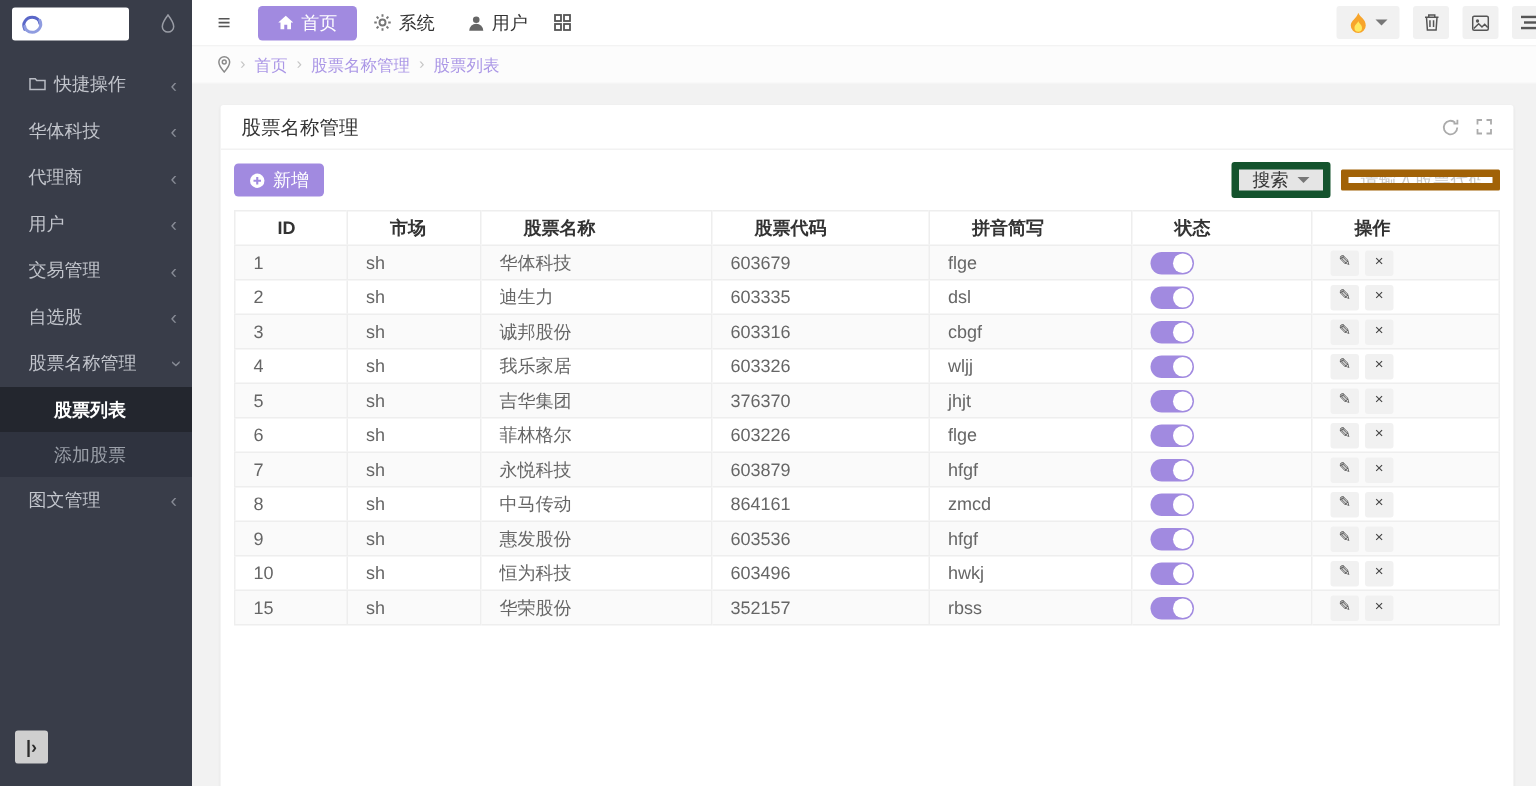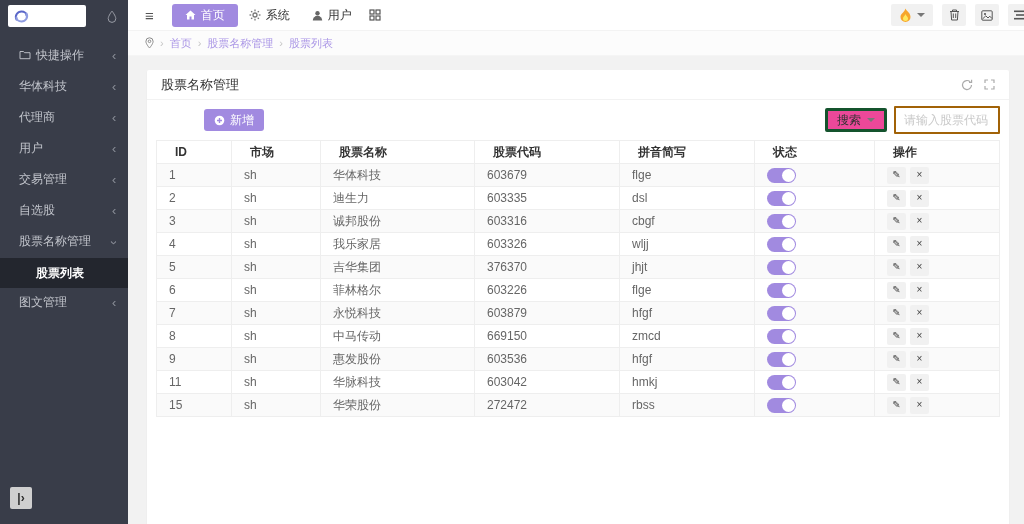--- a/index.html
+++ b/index.html
@@ -11,21 +11,21 @@
   *{box-sizing:border-box;margin:0;padding:0;}
   body{font-family:"Liberation Sans","DejaVu Sans",sans-serif;background:#e9e9e9;}
   .screen{position:relative;width:1024px;height:524px;overflow:hidden;background:#f2f2f2;}
 
   
   .sidebar{position:absolute;left:0;top:0;width:128px;height:100%;background:var(--sidebar-bg);}
   .logo-bar{height:32px;position:relative;}
   .logo-box{position:absolute;left:8px;top:5px;width:78px;height:22px;background:#fff;border-radius:2px;display:flex;align-items:center;padding-left:5px;cursor:pointer;}
   .droplet{position:absolute;right:11px;top:9px;}
   .menu{padding-top:9px;}
-  .menu-item{height:31px;line-height:31px;color:#c2c5cc;font-size:12px;padding-left:19px;position:relative;cursor:pointer;white-space:nowrap;font-family:Liberation Mono, monospace;}
+  .menu-item{height:31px;line-height:31px;color:#c2c5cc;font-size:12px;padding-left:19px;position:relative;cursor:pointer;white-space:nowrap;}
   .menu-item .mi-icon{margin-right:5px;vertical-align:-1px;}
   .chev{position:absolute;right:10px;top:0;color:#878b95;font-size:13px;display:inline-block;line-height:31px;}
   .chev.down{transform:rotate(-90deg);transform-origin:center;}
   .submenu{background:var(--submenu-bg);}
   .sub-item{height:30px;line-height:30px;padding-left:36px;color:#9b9fa8;color:#9ba0a9;font-size:12px;cursor:pointer;white-space:nowrap;}
   .sub-item.active{background:var(--submenu-active);color:#fff;font-weight:bold;}
   .collapse-btn{position:absolute;left:10px;bottom:15px;width:22px;height:22px;background:#cfcfcf;border:none;border-radius:2px;color:#2b2b2b;font-size:12px;font-weight:bold;cursor:pointer;line-height:20px;}
 
   
   .main{position:absolute;left:128px;top:0;width:896px;height:100%;}
@@ -46,29 +46,29 @@
   .bc-link{color:#ab97e6;cursor:pointer;text-decoration:none;}
 
   
   .content{position:absolute;top:56px;left:0;right:0;bottom:0;background:#f2f2f2;overflow:hidden;}
   .card{position:absolute;left:19px;top:14px;width:862px;height:480px;background:#fff;border-radius:2px;box-shadow:0 1px 2px rgba(0,0,0,.06);overflow:hidden;}
   .card-header{height:30px;display:flex;align-items:center;padding:0 14px;border-bottom:1px solid #f2f2f2;font-size:13px;color:#333;}
   .card-tools{margin-left:auto;display:flex;gap:11px;align-items:center;}
   .tool-icon{cursor:pointer;display:flex;align-items:center;}
   .card-body{padding:8px 9px;}
 
-  .toolbar{display:flex;align-items:center;height:24px;margin-bottom:8px;margin-left:48px;}
+  .toolbar{display:flex;align-items:center;height:24px;margin-bottom:8px;}
   .add-btn{background:var(--accent);color:#fff;border:none;border-radius:3px;height:22px;padding:0 10px;font-size:12px;display:flex;align-items:center;gap:5px;cursor:pointer;}
   .search-group{margin-left:auto;display:flex;align-items:center;}
-  .search-btn{height:24px;border:3px solid #14532d;background:#ec4899;font-size:12px;color:#333;padding:0 9px;border-radius:2px;display:flex;align-items:center;gap:6px;cursor:pointer;margin-right:7px;}
-  .search-input{width:106px;height:28px;border:2px solid #a16207;font-size:12px;padding:0 8px;color:#333;outline:none;border-radius:1px;}
+  .search-btn{height:24px;border:5px solid #14532d;background:#e5e5e5;font-size:12px;color:#333;padding:0 9px;border-radius:2px;display:flex;align-items:center;gap:6px;cursor:pointer;margin-right:7px;}
+  .search-input{width:106px;height:14px;border:5px solid #a16207;font-size:12px;padding:0 8px;color:#333;outline:none;border-radius:1px;}
   .search-input::placeholder{color:#c9c9c9;}
 
   table{width:100%;border-collapse:collapse;table-layout:fixed;font-size:12px;border:1px solid #eee;}
-  th{text-align:left;font-weight:bold;color:#333;padding:0 18px;height:23px;border-bottom:1px solid #eee;border-left:1px solid #eee;}
+  th{text-align:left;font-weight:bold;color:#333;padding:0 28px;height:23px;border-bottom:1px solid #eee;border-left:1px solid #eee;}
   td{color:#666;padding:0 12px;height:23px;border-bottom:1px solid #eee;border-left:1px solid #eee;overflow:hidden;white-space:nowrap;}
   th:first-child,td:first-child{border-left:none;}
   tbody tr:nth-child(odd){background:#fafafa;}
 
   .toggle{width:29px;height:15px;border-radius:8px;background:var(--accent);position:relative;cursor:pointer;}
   .toggle .knob{position:absolute;right:1px;top:1px;width:13px;height:13px;border-radius:50%;background:#fff;}
   .op-btn{width:19px;height:17px;background:#f1f1f1;border:none;border-radius:2px;font-size:10px;color:#444;margin-right:4px;cursor:pointer;padding:0;line-height:16px;}
 </style>
 </head>
 <body>
@@ -94,20 +94,21 @@
             <path d="M1 1.5 h3.5 l1 1.2 H11 v6 H1 Z" fill="none" stroke="#b9bcc4" stroke-width="1"></path>
           </svg><span>快捷操作</span><span class="chev">‹</span></div>
         <div class="menu-item"><span>华体科技</span><span class="chev">‹</span></div>
         <div class="menu-item"><span>代理商</span><span class="chev">‹</span></div>
         <div class="menu-item"><span>用户</span><span class="chev">‹</span></div>
         <div class="menu-item"><span>交易管理</span><span class="chev">‹</span></div>
         <div class="menu-item"><span>自选股</span><span class="chev">‹</span></div>
         <div class="menu-item"><span>股票名称管理</span><span class="chev down">‹</span></div>
         <div class="submenu">
           <div class="sub-item active">股票列表</div>
+          <div class="sub-item">添加股票</div>
         </div>
         <div class="menu-item"><span>图文管理</span><span class="chev">‹</span></div>
       </nav>
     <button class="collapse-btn">|›</button>
   </aside>
 
   <div class="main">
 
     <header class="navbar">
       <span class="hamburger">≡</span>
@@ -353,21 +354,21 @@
                     <div class="toggle">
                       <div class="knob"></div>
                     </div>
                   </td>
                   <td><button class="op-btn">✎</button><button class="op-btn">×</button></td>
                 </tr>
                 <tr>
                   <td>8</td>
                   <td>sh</td>
                   <td>中马传动</td>
-                  <td>669150</td>
+                  <td>864161</td>
                   <td>zmcd</td>
                   <td>
                     <div class="toggle">
                       <div class="knob"></div>
                     </div>
                   </td>
                   <td><button class="op-btn">✎</button><button class="op-btn">×</button></td>
                 </tr>
                 <tr>
                   <td>9</td>
@@ -376,37 +377,37 @@
                   <td>603536</td>
                   <td>hfgf</td>
                   <td>
                     <div class="toggle">
                       <div class="knob"></div>
                     </div>
                   </td>
                   <td><button class="op-btn">✎</button><button class="op-btn">×</button></td>
                 </tr>
                 <tr>
-                  <td>11</td>
-                  <td>sh</td>
-                  <td>华脉科技</td>
-                  <td>603042</td>
-                  <td>hmkj</td>
+                  <td>10</td>
+                  <td>sh</td>
+                  <td>恒为科技</td>
+                  <td>603496</td>
+                  <td>hwkj</td>
                   <td>
                     <div class="toggle">
                       <div class="knob"></div>
                     </div>
                   </td>
                   <td><button class="op-btn">✎</button><button class="op-btn">×</button></td>
                 </tr>
                 <tr>
                   <td>15</td>
                   <td>sh</td>
                   <td>华荣股份</td>
-                  <td>272472</td>
+                  <td>352157</td>
                   <td>rbss</td>
                   <td>
                     <div class="toggle">
                       <div class="knob"></div>
                     </div>
                   </td>
                   <td><button class="op-btn">✎</button><button class="op-btn">×</button></td>
                 </tr>
               </tbody>
           </table>

